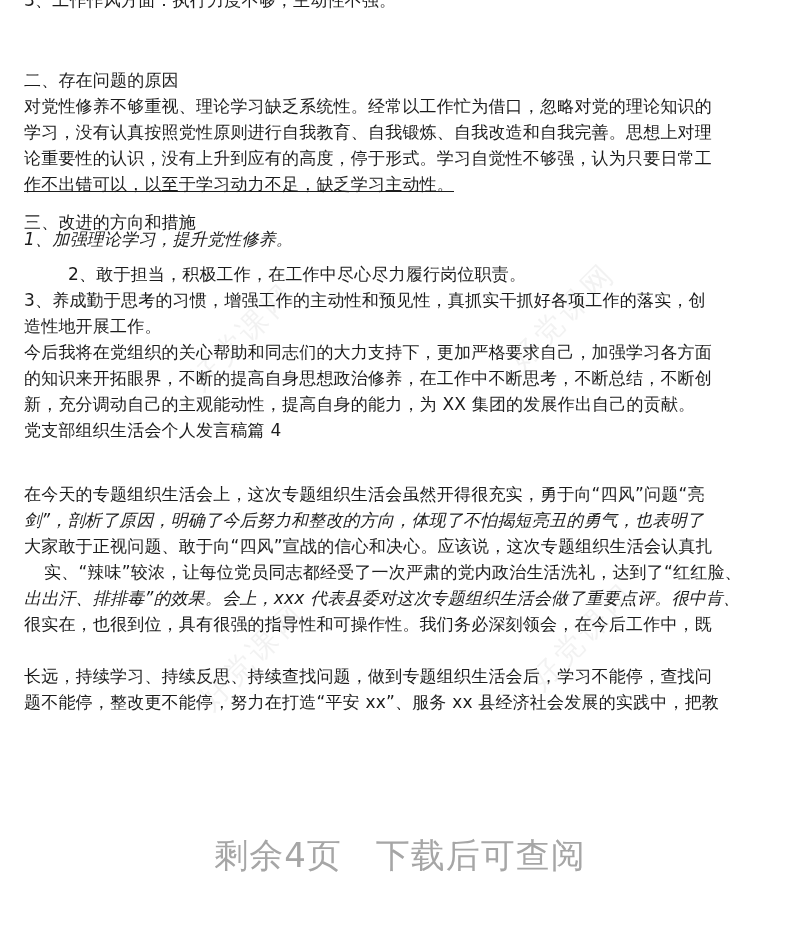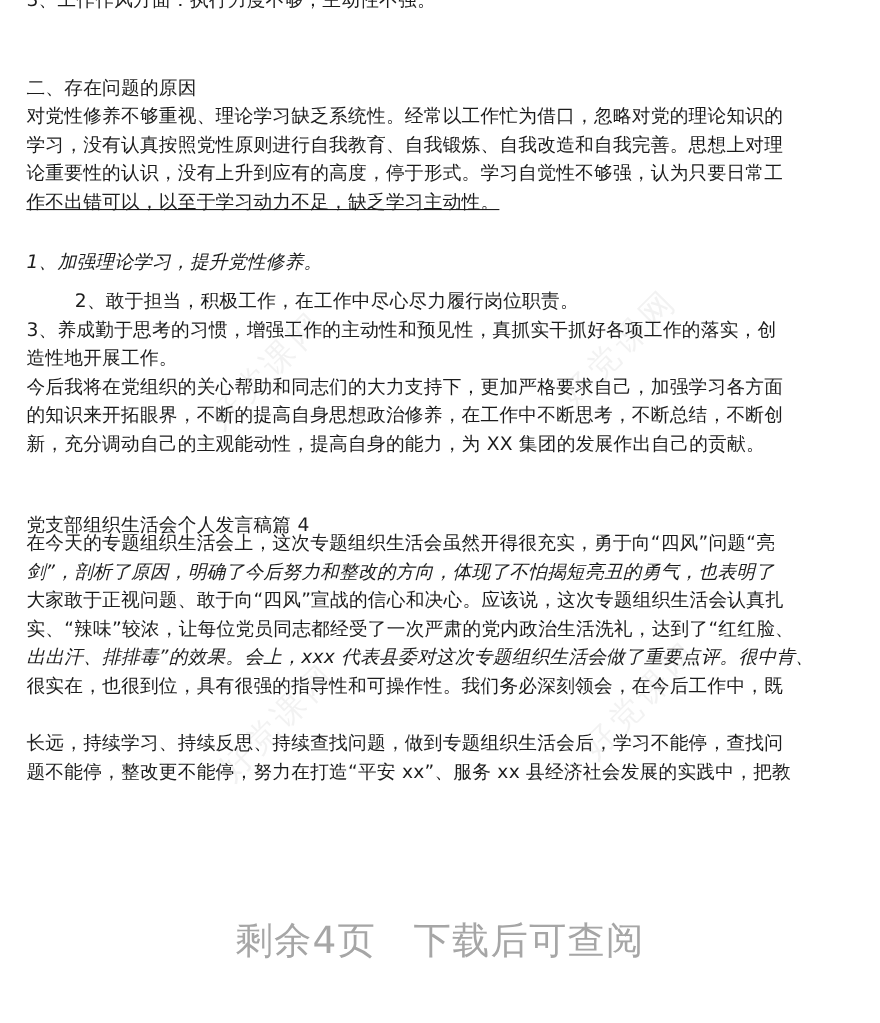--- a/index.html
+++ b/index.html
@@ -37,33 +37,34 @@
   <div class="watermark" style="left:520px;top:670px;">好党课网</div>
 
   <div class="line" style="top:-13px;">3、工作作风方面：执行力度不够，主动性不强。</div>
 
   <div class="line" style="top:67px;">二、存在问题的原因</div>
   <div class="line" style="top:93px;">对党性修养不够重视、理论学习缺乏系统性。经常以工作忙为借口，忽略对党的理论知识的</div>
   <div class="line" style="top:119px;">学习，没有认真按照党性原则进行自我教育、自我锻炼、自我改造和自我完善。思想上对理</div>
   <div class="line" style="top:145px;">论重要性的认识，没有上升到应有的高度，停于形式。学习自觉性不够强，认为只要日常工</div>
   <div class="line" style="top:171px;text-decoration:underline;">作不出错可以，以至于学习动力不足，缺乏学习主动性。</div>
 
+  <div class="line" style="top:209px;">三、改进的方向和措施</div>
   <div class="line" style="top:226px;font-style:italic;">1、加强理论学习，提升党性修养。</div>
   <div class="line" style="top:261px;margin-left:44px;">2、敢于担当，积极工作，在工作中尽心尽力履行岗位职责。</div>
   <div class="line" style="top:287px;">3、养成勤于思考的习惯，增强工作的主动性和预见性，真抓实干抓好各项工作的落实，创</div>
   <div class="line" style="top:313px;">造性地开展工作。</div>
   <div class="line" style="top:339px;">今后我将在党组织的关心帮助和同志们的大力支持下，更加严格要求自己，加强学习各方面</div>
   <div class="line" style="top:365px;">的知识来开拓眼界，不断的提高自身思想政治修养，在工作中不断思考，不断总结，不断创</div>
   <div class="line" style="top:391px;">新，充分调动自己的主观能动性，提高自身的能力，为 XX 集团的发展作出自己的贡献。</div>
-  <div class="line" style="top:417px;margin-top:48px;">党支部组织生活会个人发言稿篇 4</div>
+  <div class="line" style="top:417px;">党支部组织生活会个人发言稿篇 4</div>
 
   <div class="line" style="top:481px;">在今天的专题组织生活会上，这次专题组织生活会虽然开得很充实，勇于向“四风”问题“亮</div>
   <div class="line" style="top:507px;font-style:italic;">剑”，剖析了原因，明确了今后努力和整改的方向，体现了不怕揭短亮丑的勇气，也表明了</div>
   <div class="line" style="top:533px;">大家敢于正视问题、敢于向“四风”宣战的信心和决心。应该说，这次专题组织生活会认真扎</div>
-  <div class="line" style="top:559px;">实、“辣味”较浓，让每位党员同志都经受了一次严肃的党内政治生活洗礼，达到了“红红脸、</div>
+  <div class="line" style="top:559px;margin-left:20px;">实、“辣味”较浓，让每位党员同志都经受了一次严肃的党内政治生活洗礼，达到了“红红脸、</div>
   <div class="line" style="top:585px;font-style:italic;">出出汗、排排毒”的效果。会上，xxx 代表县委对这次专题组织生活会做了重要点评。很中肯、</div>
   <div class="line" style="top:611px;">很实在，也很到位，具有很强的指导性和可操作性。我们务必深刻领会，在今后工作中，既</div>
   <div class="line" style="top:663px;">长远，持续学习、持续反思、持续查找问题，做到专题组织生活会后，学习不能停，查找问</div>
   <div class="line" style="top:689px;">题不能停，整改更不能停，努力在打造“平安 xx”、服务 xx 县经济社会发展的实践中，把教</div>
 
   <div class="more-banner">
     <span>剩余4页</span><span class="gap"></span><span>下载后可查阅</span>
   </div>
 </div>
 

